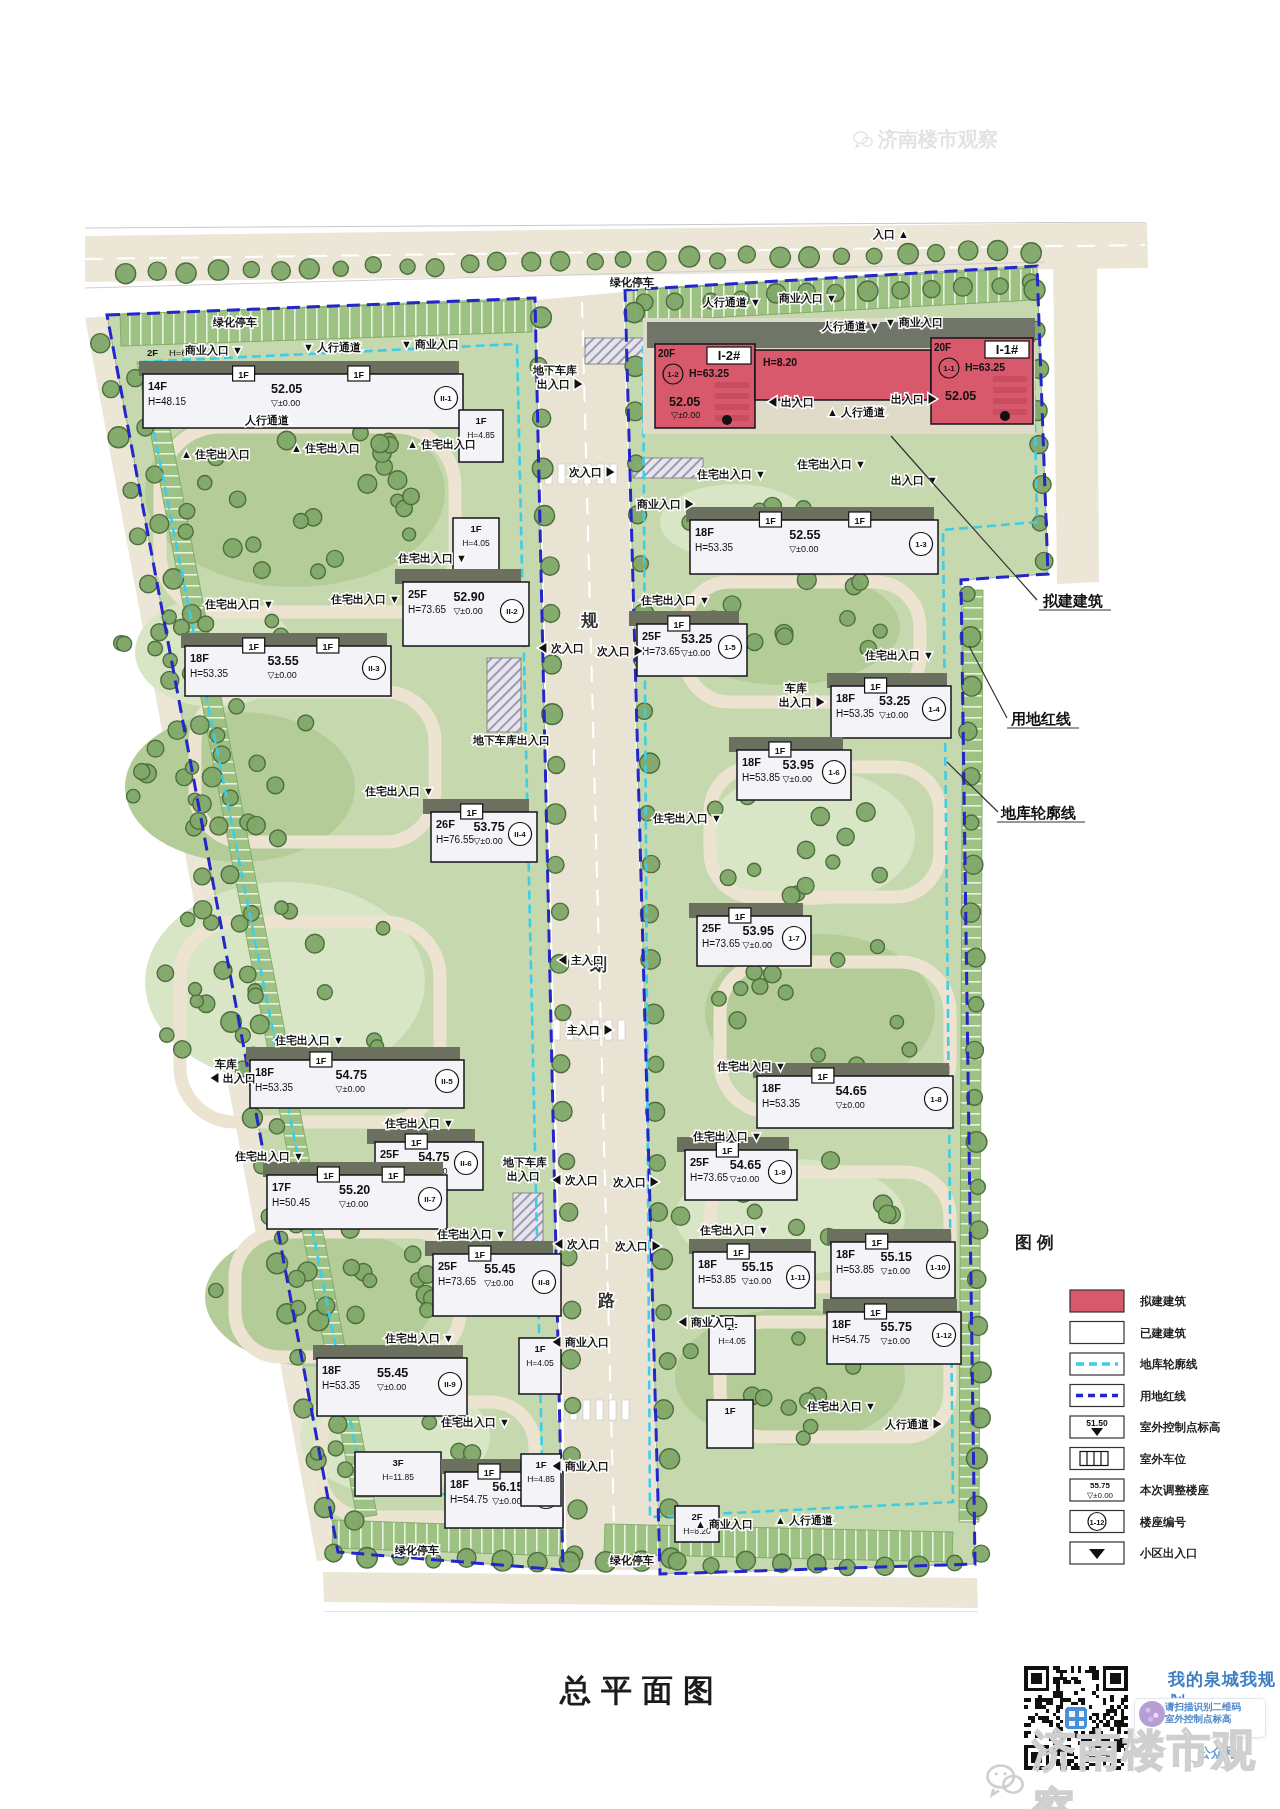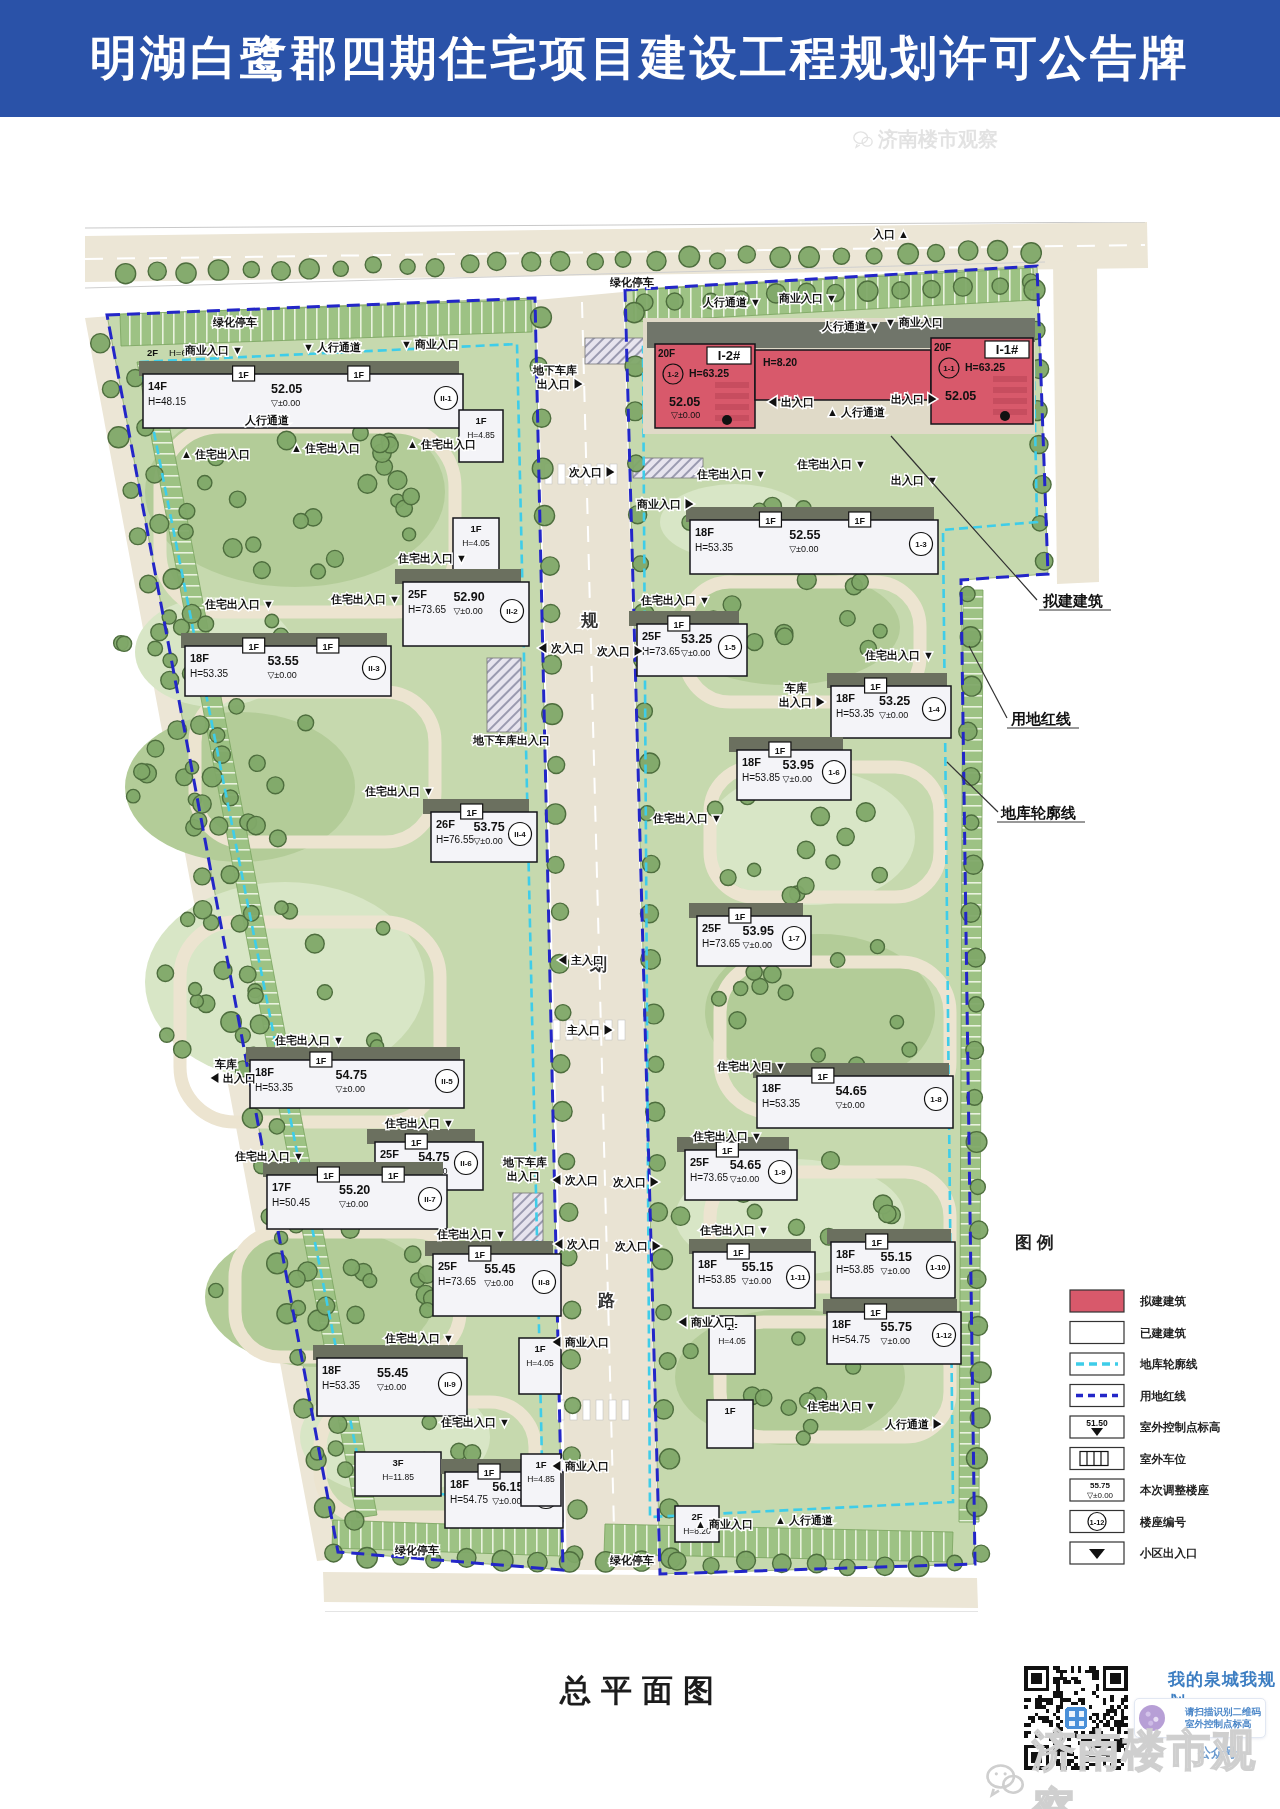--- a/index.html
+++ b/index.html
@@ -11,40 +11,37 @@
   .planwrap{position:absolute;left:85px;top:222px;width:1145px;height:1390px;}
   .plan-title{position:absolute;left:560px;top:1648px;font-size:31px;font-weight:600;
               color:#1c1c1c;letter-spacing:10px;margin-top:22px;}
   .wm-top{position:absolute;left:852px;top:126px;display:flex;align-items:center;gap:4px;
           color:#cccccc;font-size:20px;opacity:.55;font-weight:bold;}
   .qr{position:absolute;left:1024px;top:1666px;width:104px;height:104px;}
   .qr svg{width:104px;height:104px;}
   .qr-title{position:absolute;left:1140px;top:1668px;color:#3d7ec2;font-size:17px;font-weight:bold;letter-spacing:1px;margin-left:28px;}
   .qr-note{position:absolute;left:1134px;top:1698px;width:132px;height:40px;background:#ffffff;
            border:1px solid #e2e8f3;border-radius:5px;box-shadow:0 1px 3px rgba(80,100,160,.12);
-           display:flex;align-items:center;gap:20px;padding:2px 4px;box-sizing:border-box;}
+           display:flex;gap:0;padding:2px 4px;box-sizing:border-box;}
   .bureau-logo{width:26px;height:26px;border-radius:50%;flex:0 0 26px;
      background:radial-gradient(circle at 35% 35%, #d3c3ea 2px, transparent 3px),
                 radial-gradient(circle at 65% 55%, #e7ddf4 2px, transparent 3px),
                 radial-gradient(circle at 45% 70%, #cdbbe6 2px, transparent 3px),#b79fd6;}
   .qr-note .lines{color:#4a86c8;font-size:9.5px;font-weight:bold;line-height:12px;white-space:nowrap;}
   .partial-blue{position:absolute;left:1198px;top:1744px;color:#5a8fc9;font-size:13px;font-weight:bold;opacity:.9;}
   .watermark{position:absolute;left:984px;top:1722px;display:flex;align-items:center;gap:6px;z-index:5;}
   .watermark .wm-text{font-size:43px;font-weight:bold;letter-spacing:2px;color:rgba(255,255,255,0.05);
       -webkit-text-stroke:1.6px #cfcfcf;text-stroke:1.6px #cfcfcf;}
   svg text{font-family:"Liberation Sans",sans-serif;}
 </style>
 </head>
 <body>
 
 <div class="page">
 
-  <header class="hdr">
-    <h1>明湖白鹭郡四期住宅项目建设工程规划许可公告牌</h1>
-  </header>
 
   <div class="wm-top">
     <svg width="22" height="19" viewBox="0 0 48 40">
       <ellipse cx="19" cy="16" rx="15" ry="12.5" fill="none" stroke="#cccccc" stroke-width="3"></ellipse>
       <ellipse cx="33" cy="25" rx="11" ry="9.5" fill="none" stroke="#cccccc" stroke-width="3"></ellipse>
       <path d="M11 30 L9 37 L17 32" fill="none" stroke="#cccccc" stroke-width="3"></path>
     </svg>
     <span>济南楼市观察</span>
   </div>
 

